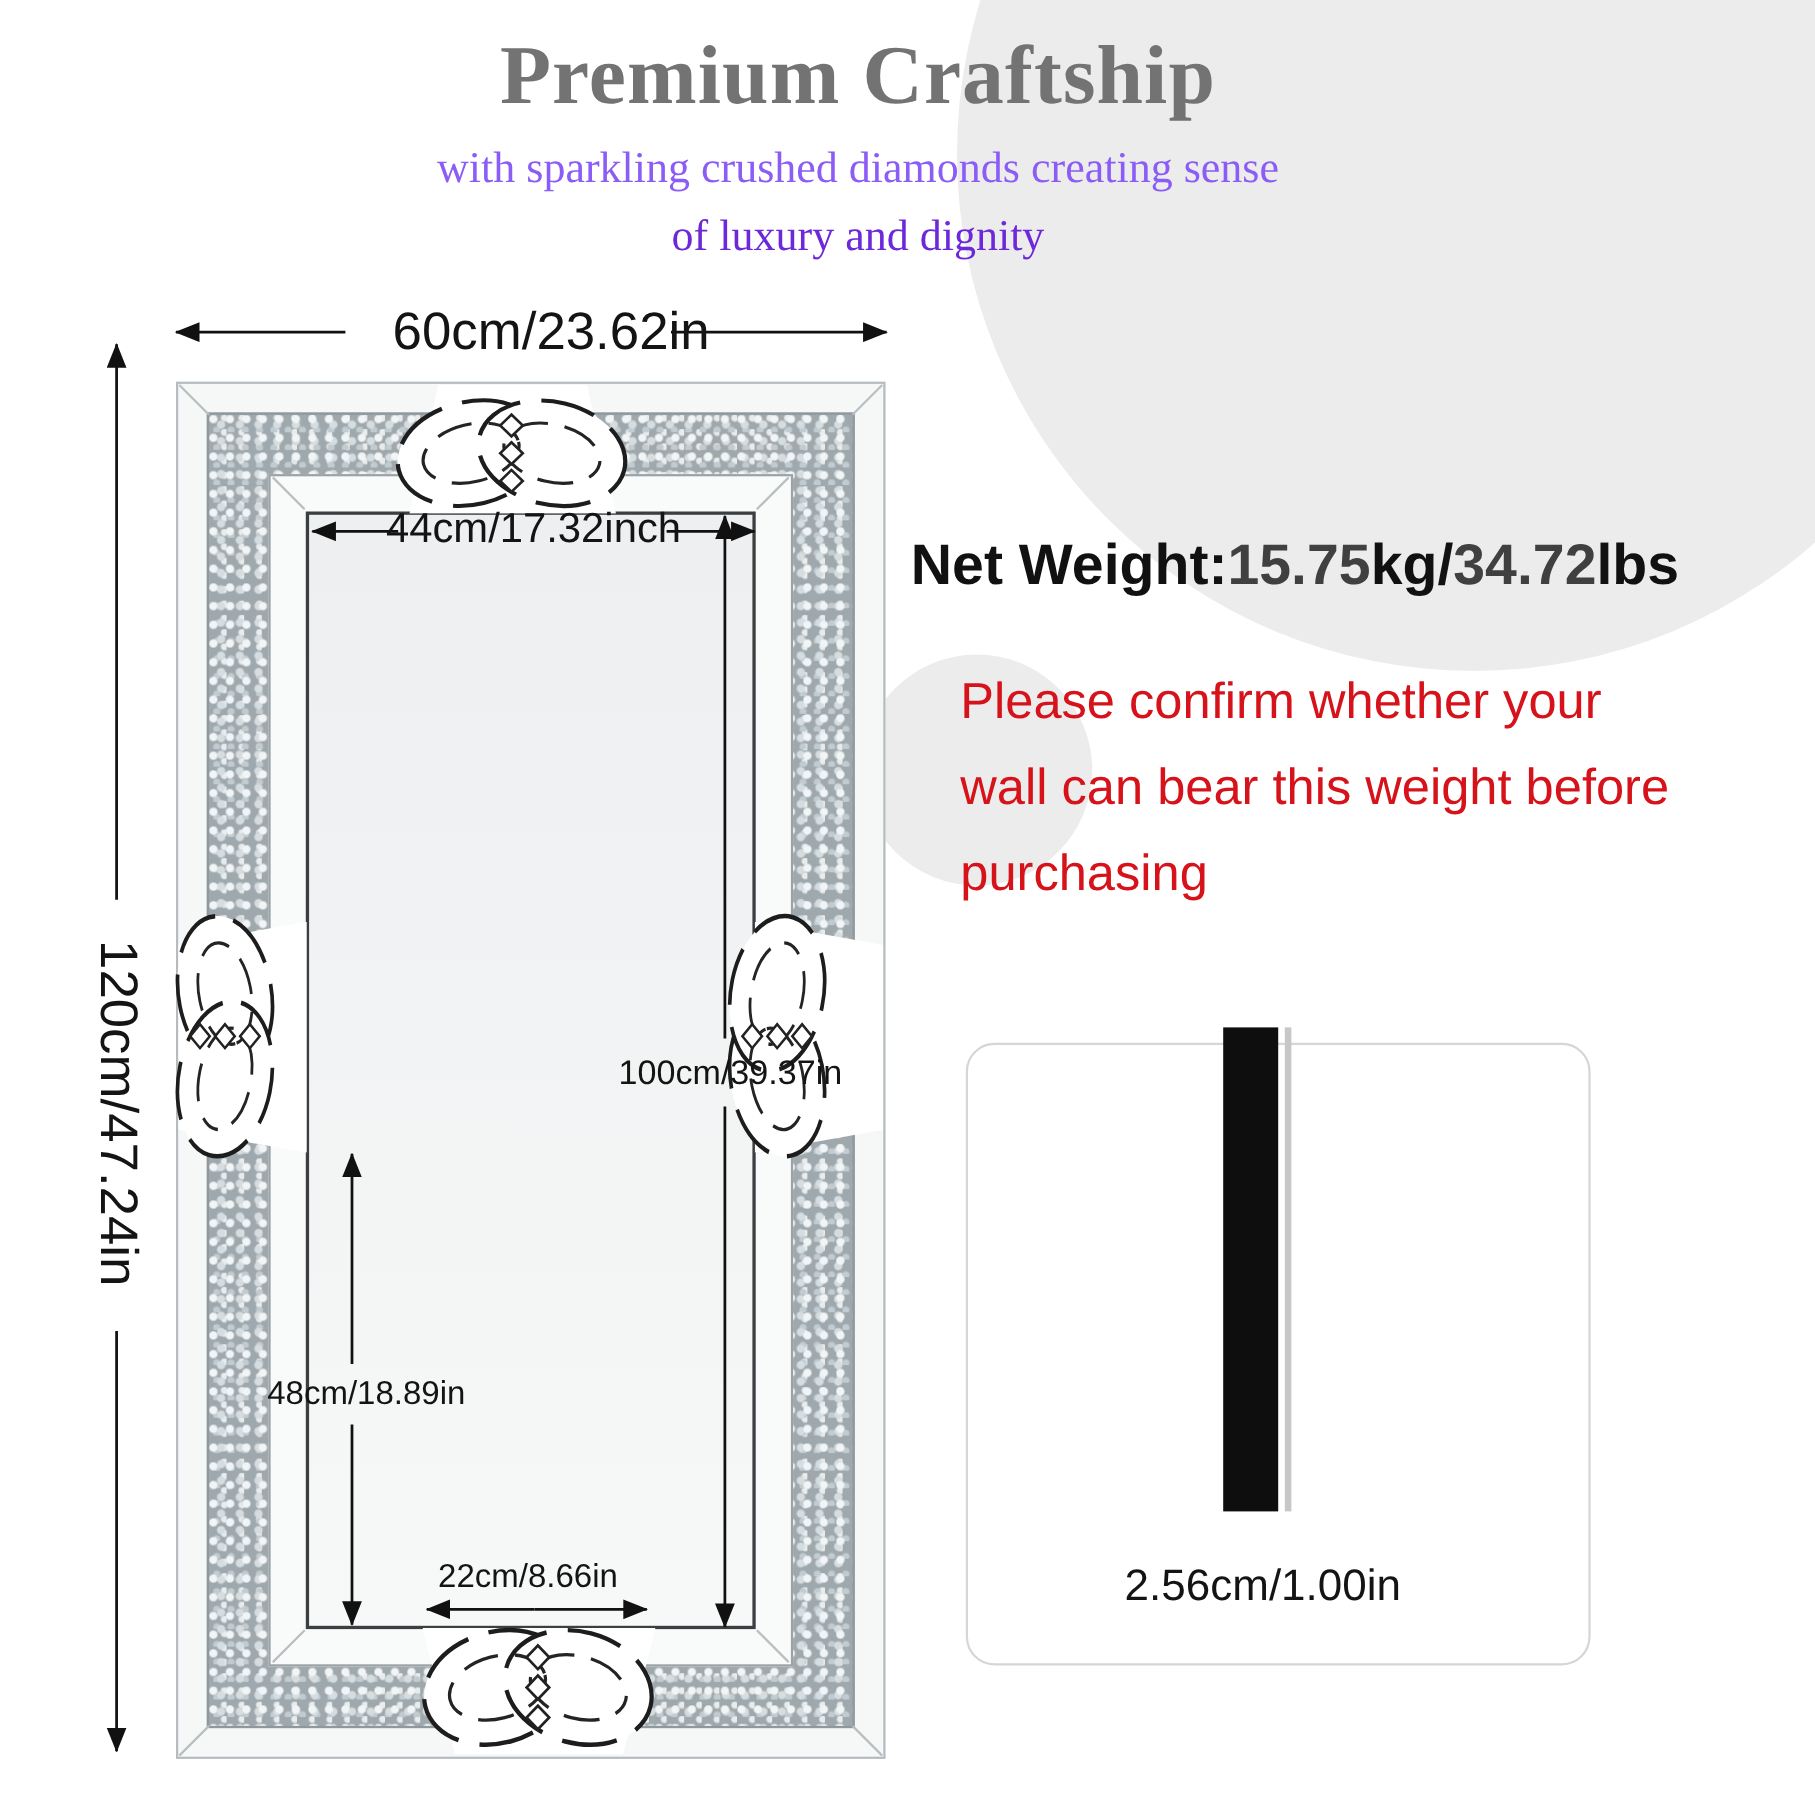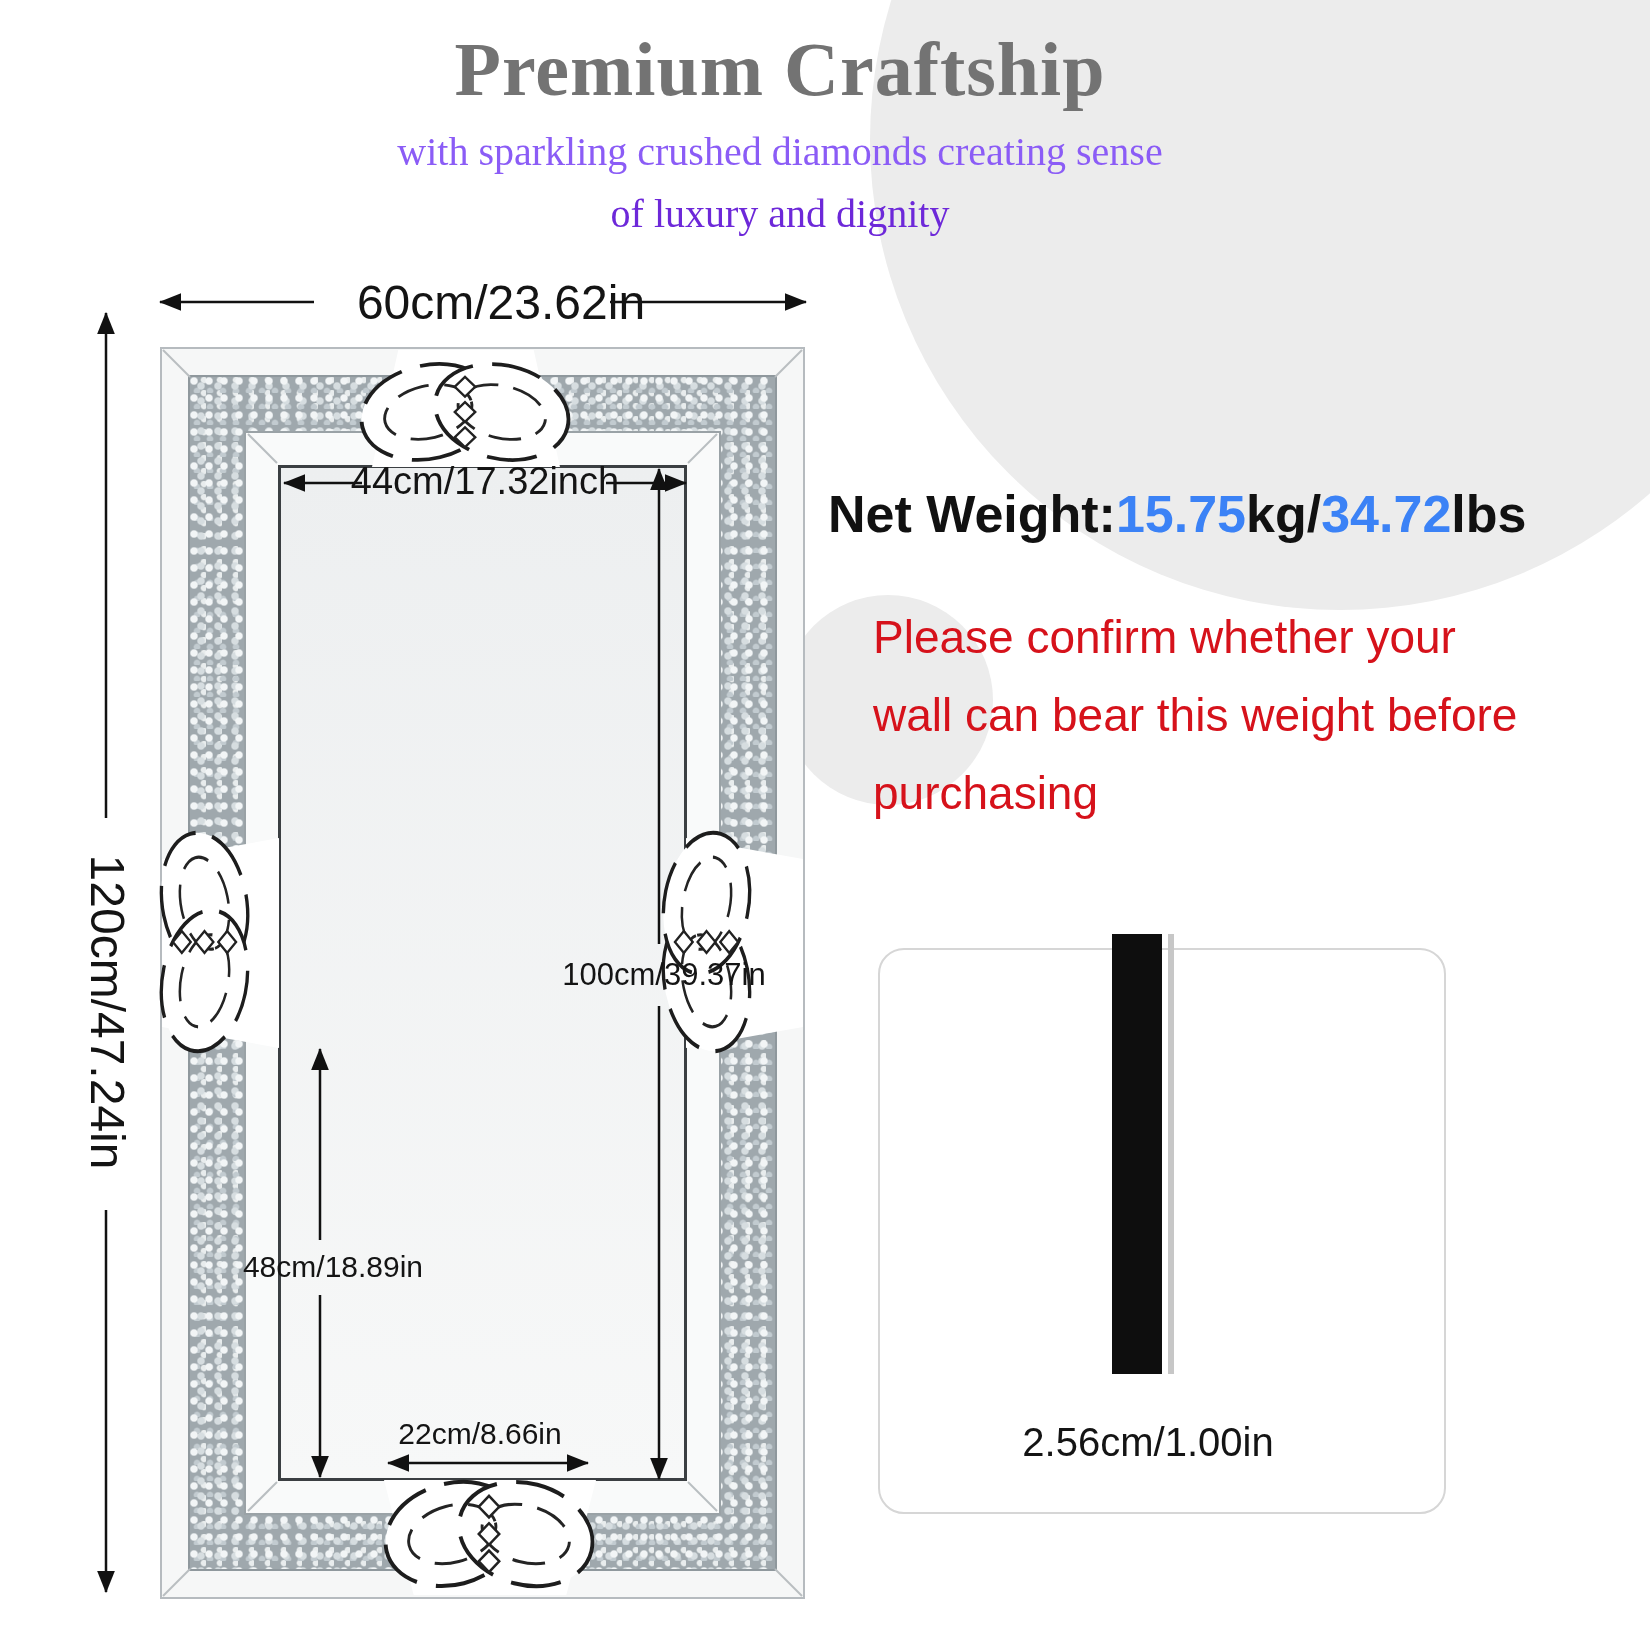--- a/index.html
+++ b/index.html
@@ -55,21 +55,21 @@
   .dim-60{left:462px;top:302px;font-size:48px;margin-left:39px;}
   .dim-120{left:107px;top:1012px;font-size:48px;writing-mode:vertical-rl;transform:translate(-50%,-50%);}
   .dim-44{left:485px;top:481px;font-size:38px;}
   .dim-100{left:640px;top:975px;font-size:31px;margin-left:24px;}
   .dim-48{left:333px;top:1267px;font-size:30px;}
   .dim-22{left:480px;top:1434px;font-size:30px;}
 
   
   .weight{position:absolute;left:828px;top:484px;font-size:52px;font-weight:700;
           white-space:nowrap;color:#111;}
-  .weight .red{color:#3b82f6;}
+  .weight .red{color:#404040;}
   .warning{position:absolute;left:833px;top:598px;width:780px;font-size:46px;
            line-height:78px;color:#d6121b;margin-left:40px;}
 
   .card{position:absolute;left:878px;top:948px;width:568px;height:566px;background:#ffffff;
         border:2px solid #d6d6d6;border-radius:26px;box-sizing:border-box;}
   .bar{position:absolute;left:1112px;top:934px;width:50px;height:440px;background:#0e0e0e;}
   .bar-edge{position:absolute;left:1168px;top:934px;width:6px;height:440px;background:#c7c7c7;}
   .dim-thickness{left:1148px;top:1442px;font-size:40px;}
 </style>
 </head>

